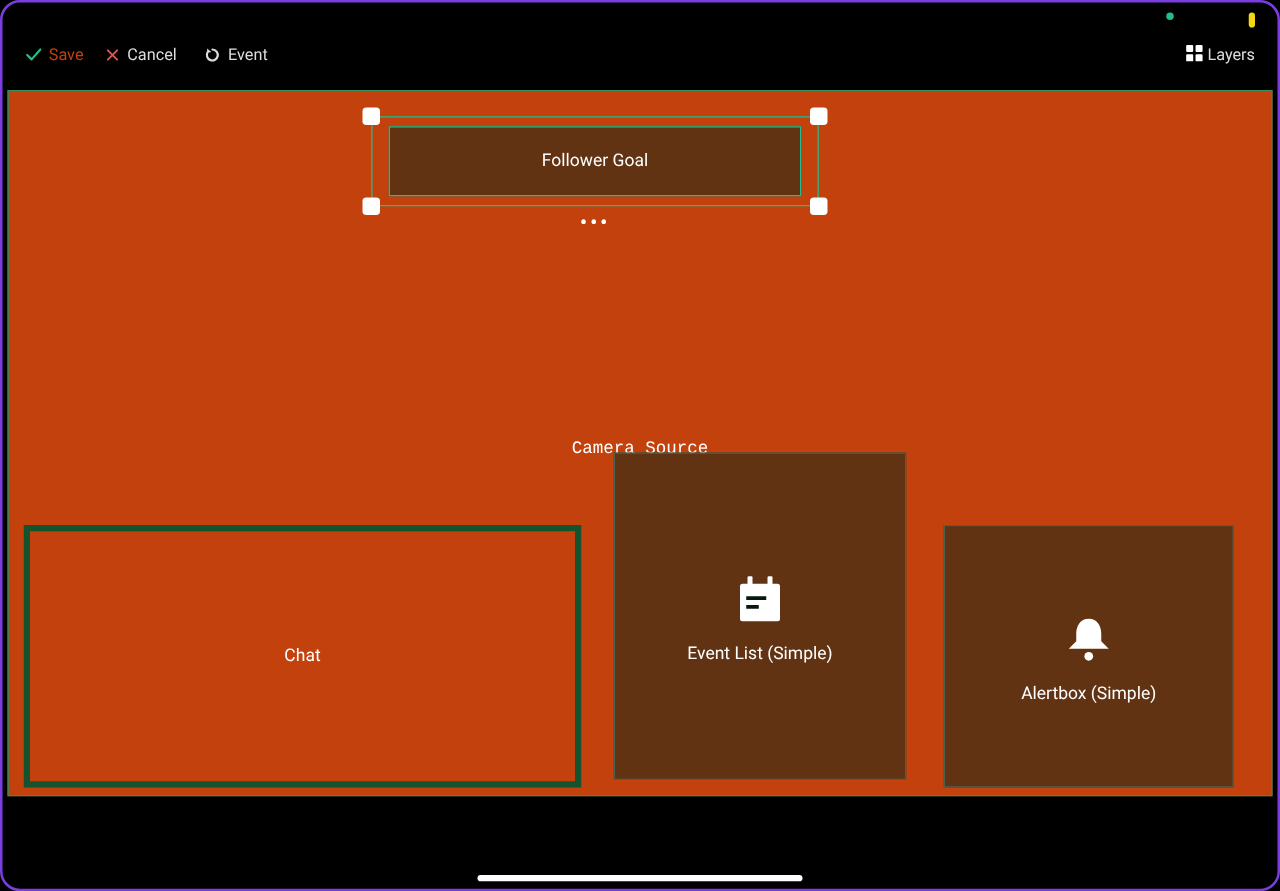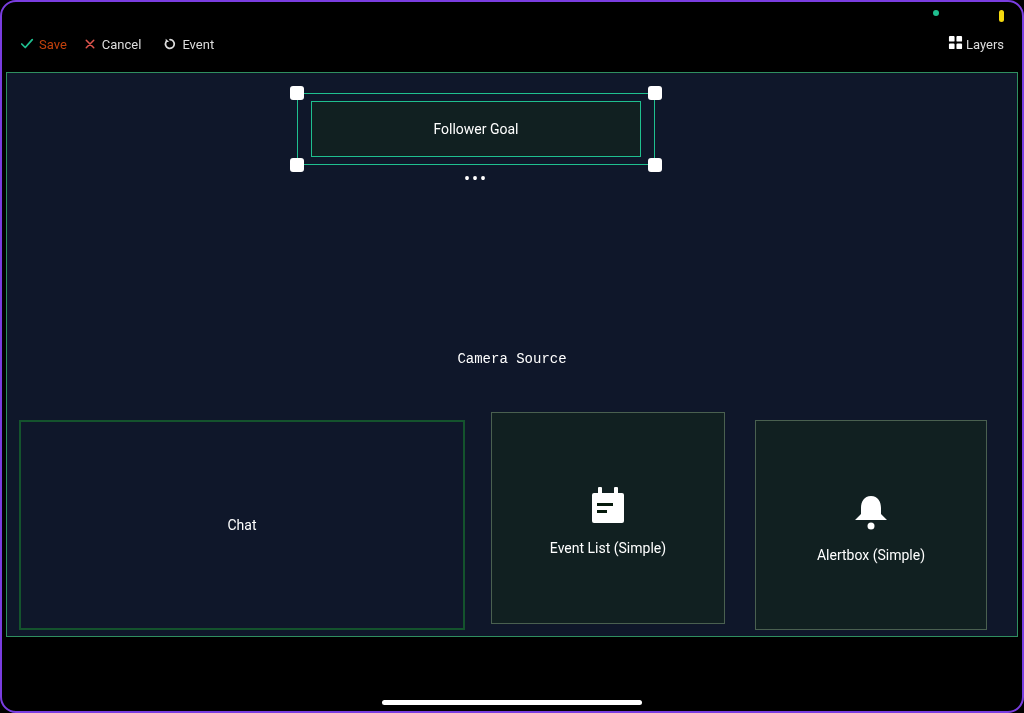--- a/index.html
+++ b/index.html
@@ -56,21 +56,21 @@
     font-size: 13px;
   }
 
   
   .canvas {
     position: absolute;
     top: 70px;
     left: 4px;
     right: 4px;
     bottom: 74px;
-    background: #0f172a;
+    background: #c2410c;
     border: 1px solid #2f8f60;
   }
 
   .widget {
     position: absolute;
     display: flex;
     align-items: center;
     justify-content: center;
     font-size: 14px;
     color: #fff;
@@ -113,24 +113,24 @@
 
   
   .camera-source {
     left: 0; right: 0; top: 278px; text-align: left;
     font-size: 14px; color: #fff; font-family: Liberation Mono, monospace;
   }
 
   
   .chat {
     left: 12px; bottom: 6px; width: 446px; height: 210px;
-    border: 2px solid #14532d;
+    border: 5px solid #14532d;
   }
   .event-list {
-    left: 484px; bottom: 12px; width: 234px; height: 212px;
+    left: 484px; bottom: 12px; width: 234px; height: 262px;
     background: rgba(20,40,25,0.55);
     border: 1px solid #4a6050;
     flex-direction: column;
     gap: 8px;
   }
   .alertbox {
     left: 748px; bottom: 6px; width: 232px; height: 210px;
     background: rgba(20,40,25,0.55);
     border: 1px solid #4a6050;
     flex-direction: column;

